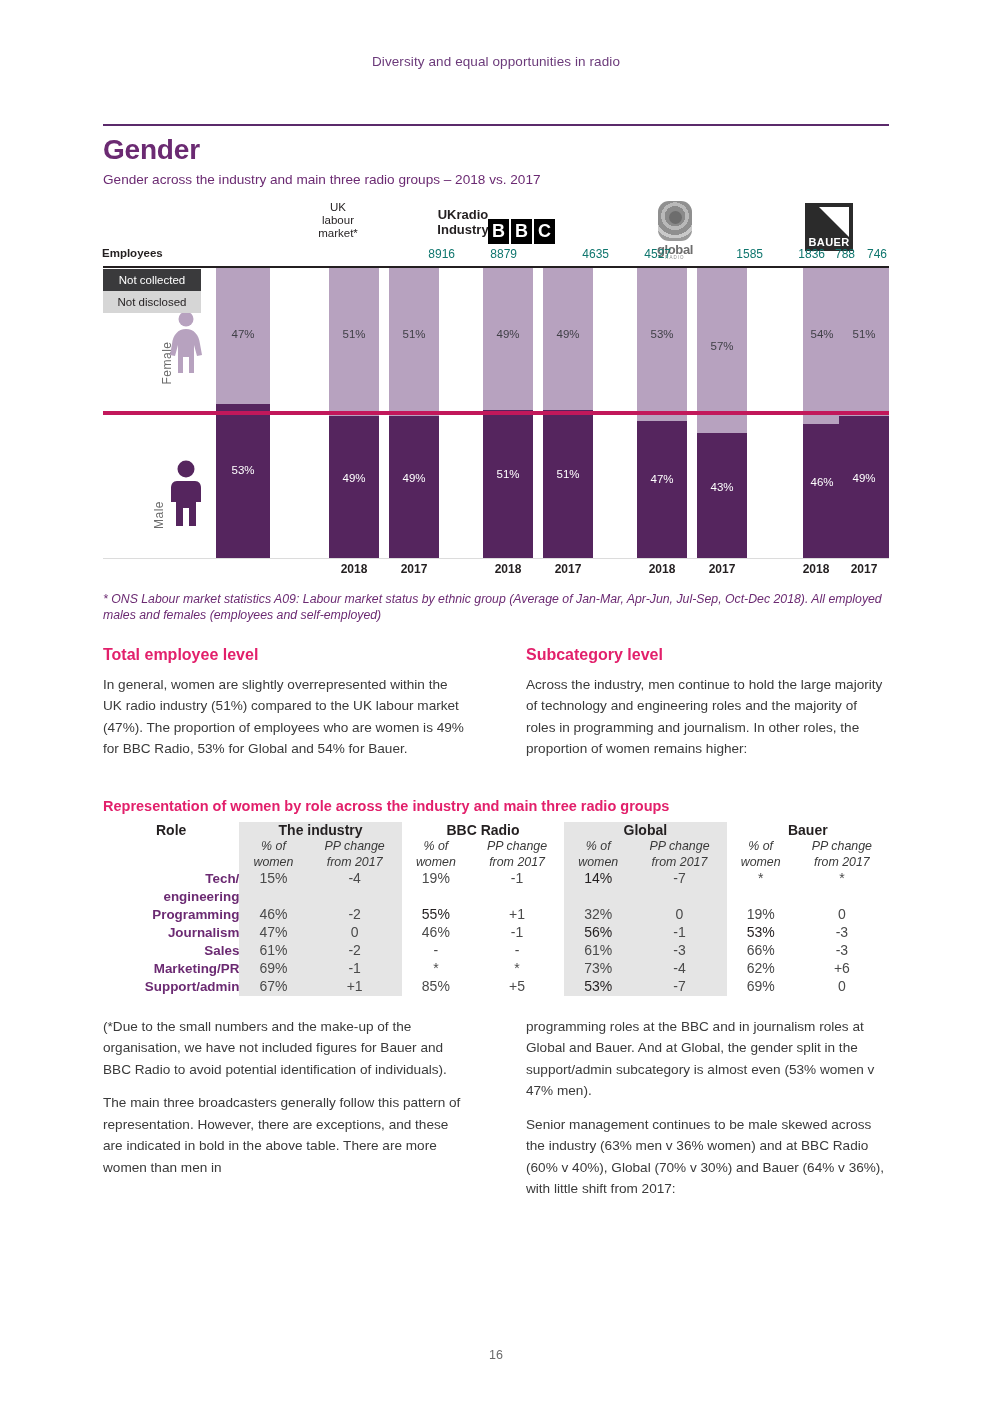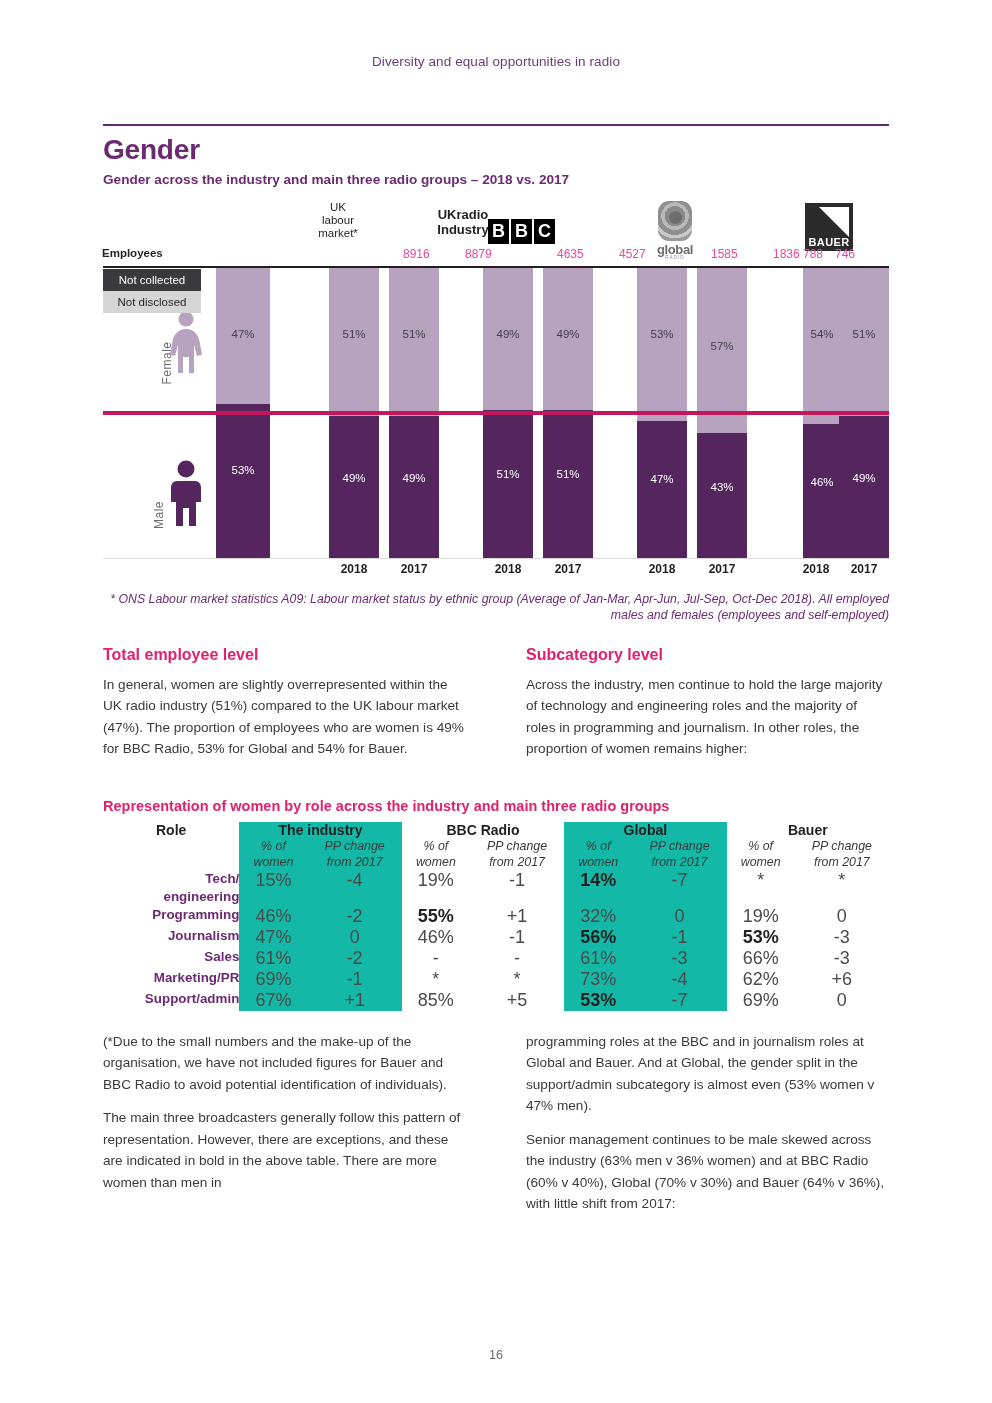--- a/index.html
+++ b/index.html
@@ -23,21 +23,21 @@
   
   .page { position:absolute; left:103px; top:0; width:786px; }
 
   .rule-top { height:1.6px; background:#5b2a6b; margin-top:124px; }
 
   h1.gender {
     margin:8px 0 0 0; font-size:28px; font-weight:bold; color:#6b2a72;
     letter-spacing:-.2px;
   }
   h2.subtitle {
-    margin:6px 0 0 0; font-size:13.6px; font-weight:bold; color:#6b2a72;
+    margin:6px 0 0 0; font-size:13.6px; font-weight:normal; color:#6b2a72;
   }
 
   
   .chart-wrap { position:relative; margin-top:14px; height:376px; }
 
   .col-headers { position:relative; height:60px; }
   .col-head {
     position:absolute; text-align:center; font-size:11.5px; line-height:13.4px;
     color:#231f20;
   }
@@ -73,21 +73,21 @@
   }
   .logo-bauer .word {
     position:absolute; left:0; right:0; bottom:3px; text-align:center;
     color:#fff; font-size:11px; font-weight:bold; letter-spacing:.4px;
   }
 
   .employees-label {
     position:absolute; left:-1px; top:46px; font-size:11.5px; font-weight:bold; color:#231f20;
   }
   .emp-count {
-    position:absolute; top:46px; font-size:12px; color:#ec4899; text-align:left;
+    position:absolute; top:46px; font-size:12px; color:#0f766e; text-align:right;
   }
 
   .axis-top { position:absolute; left:0; top:65px; width:786px; height:2px; background:#231f20; }
 
   .plot { position:absolute; left:0; top:67px; width:786px; height:290px; }
 
   .bar { position:absolute; top:0; bottom:0; display:flex; flex-direction:column; }
   .seg-f { background:#b7a2bf; position:relative; }
   .seg-m { background:#55255e; position:relative; }
   .seg-lab {
@@ -118,56 +118,56 @@
   .icon-col { position:absolute; left:0; top:110px; width:112px; }
   .icon-row { position:relative; height:105px; }
   .icon-row .vtext {
     position:absolute; left:42px; top:50%; transform:translateY(-50%) rotate(-90deg);
     font-size:12px; color:#6b6b6b; letter-spacing:.5px; white-space:nowrap;
   }
   .fig { position:absolute; left:62px; top:0; }
 
   
   .footnote {
-    margin-top:14px; font-size:12.3px; line-height:16.5px; font-style:italic; color:#6b2a72;text-align:right;
+    margin-top:14px; font-size:12.3px; line-height:16.5px; font-style:italic; color:#6b2a72;
   }
 
   
   .twocol { display:flex; gap:60px; margin-top:22px; }
   .twocol > div { width:372px; }
   .h-pink { font-size:16px; font-weight:bold; color:#e2206b; margin:0 0 10px 0; }
   .body-p { font-size:13.6px; line-height:21.5px; color:#3a3a3a; margin:0 0 12px 0; }
 
   
   .table-title { font-size:14.5px; font-weight:bold; color:#e2206b; margin:26px 0 8px 0; }
 
   table.roles { border-collapse:collapse; width:786px; table-layout:fixed; }
   table.roles col.c-role { width:136px; }
   table.roles col.c-num  { width:68px; }
   table.roles col.c-pp   { width:94px; }
 
   table.roles td, table.roles th { padding:0; }
-  .shade { background:#14b8a6; }
+  .shade { background:#e5e5e5; }
 
   .grp-head {
     text-align:center; font-size:14px; font-weight:bold; color:#231f20;
     padding:8px 0 6px 0;
   }
   .sub-head {
     text-align:center; font-size:12.4px; line-height:16px; font-style:italic; color:#3a3a3a;
     padding:2px 0 8px 0;
   }
   td.role {
     text-align:right; font-size:13.4px; font-weight:bold; color:#6b2a72;
     padding:5px 10px 5px 0; line-height:18px; vertical-align:top;
   }
   td.val {
-    text-align:center; font-size:18px; color:#4a4a4a; padding:5px 0; vertical-align:top;margin-left:22px;
-  }
-  td.val.b { font-weight:bold; color:#231f20; }
+    text-align:center; font-size:14px; color:#4a4a4a; padding:5px 0; vertical-align:top;margin-left:22px;
+  }
+  td.val.b { font-weight:normal; color:#231f20; }
   td.role-label-head {
     text-align:center; font-size:14px; font-weight:bold; color:#231f20; padding:8px 0 6px 0;
   }
 
   
   .twocol.bottom { margin-top:20px; }
 
   .pagenum {
     position:absolute; left:0; width:992px; top:1348px; text-align:center;
     font-size:12.5px; color:#6b6b6b;

